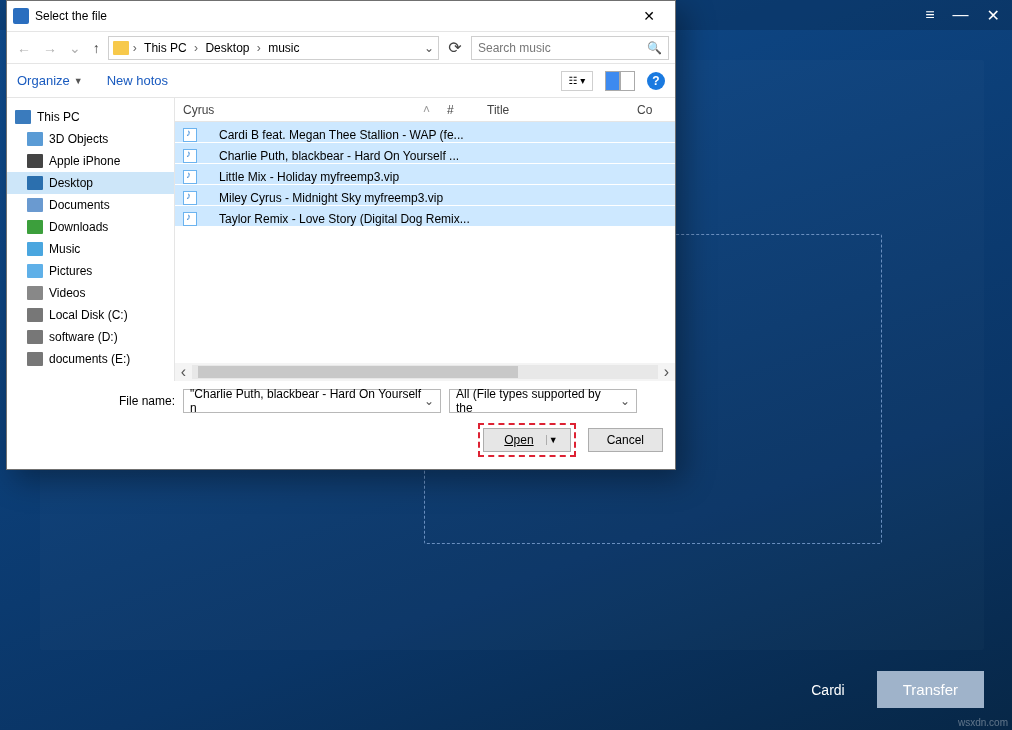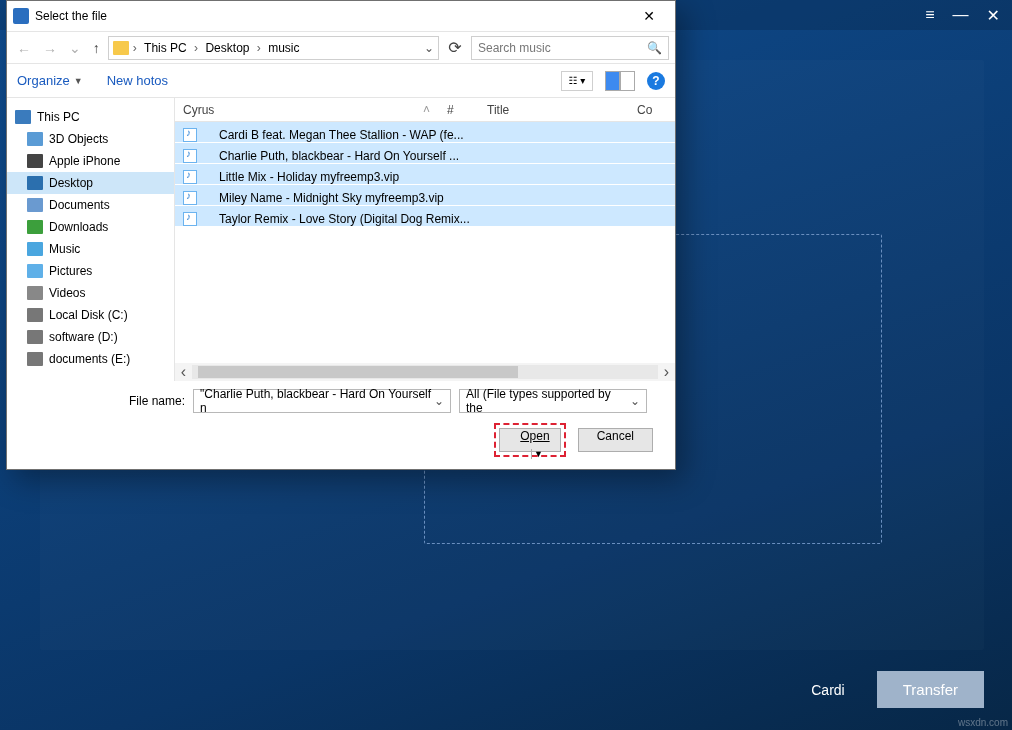--- a/index.html
+++ b/index.html
@@ -80,28 +80,28 @@
 .rows { flex:1; overflow:auto; }
 .row { height:21px; display:flex; align-items:flex-end; font-size:12px; padding-left:8px; gap:22px;
   background:#cde8ff; border-bottom:1px solid #fff; }
 .mus-ico { width:14px; height:14px; border:1px solid #6bb3ef; position:relative; background:#fff; display:inline-block; }
 .mus-ico::after{content:"♪"; position:absolute; left:2px; top:-2px; font-size:10px; color:#2a7fd3;}
 .hscroll { height:18px; display:flex; align-items:center; background:#f4f4f4; }
 .hscroll .ar{width:17px;text-align:center;color:#555}
 .hscroll .track{flex:1;height:14px;background:#e8e8e8;position:relative}
 .hscroll .thumb{position:absolute;left:6px;top:1px;width:320px;height:12px;background:#c8c8c8}
 
-.footer { padding:8px 22px 12px; display:flex; flex-direction:column; gap:10px; }
+.footer { padding:8px 12px 12px; display:flex; flex-direction:column; gap:10px; }
 .fn-row { display:flex; align-items:center; gap:8px; }
 .fn-label { font-size:12px; margin-left:100px; }
 .fn-input { flex:0 0 258px; height:24px; border:1px solid #b8b8b8; font-size:12px; padding:0 6px; display:flex; align-items:center; justify-content:space-between; }
 .ft-select { flex:0 0 188px; height:24px; border:1px solid #b8b8b8; font-size:12px; padding:0 6px; display:flex; align-items:center; justify-content:space-between; }
 .btn-row { display:flex; justify-content:flex-end; gap:12px; align-items:center; }
 .open-wrap { border:2px dashed #d23; padding:3px; }
-.win-btn { height:24px; font-size:12px; background:#e6e6e6; border:1px solid #adadad; padding:0 18px; display:flex; align-items:center; gap:6px;flex-direction:column; }
+.win-btn { height:24px; font-size:12px; background:#e6e6e6; border:1px solid #adadad; padding:0 18px; display:flex; align-items:center; gap:6px; }
 .win-btn.open { padding:0 10px 0 20px; }
 .win-btn.open .dd{width:14px;text-align:center;border-left:1px solid #adadad;margin-left:6px;font-size:9px}
 .watermark{position:absolute;right:4px;bottom:2px;font-size:10px;color:rgba(255,255,255,.35)}
 </style>
 </head>
 <body>
 
 <div class="app-bg">
   <div class="bg-titlebar">
     <span>≡</span>
@@ -232,21 +232,21 @@
         <div class="row">
             <span class="mus-ico"></span>
             <span>Charlie Puth, blackbear - Hard On Yourself ...</span>
           </div>
         <div class="row">
             <span class="mus-ico"></span>
             <span>Little Mix - Holiday myfreemp3.vip</span>
           </div>
         <div class="row">
             <span class="mus-ico"></span>
-            <span>Miley Name - Midnight Sky myfreemp3.vip</span>
+            <span>Miley Cyrus - Midnight Sky myfreemp3.vip</span>
           </div>
         <div class="row">
             <span class="mus-ico"></span>
             <span>Taylor Remix - Love Story (Digital Dog Remix...</span>
           </div>
       </div>
       <div class="hscroll">
         <div class="ar">‹</div>
           <div class="track">
             <div class="thumb"></div>

